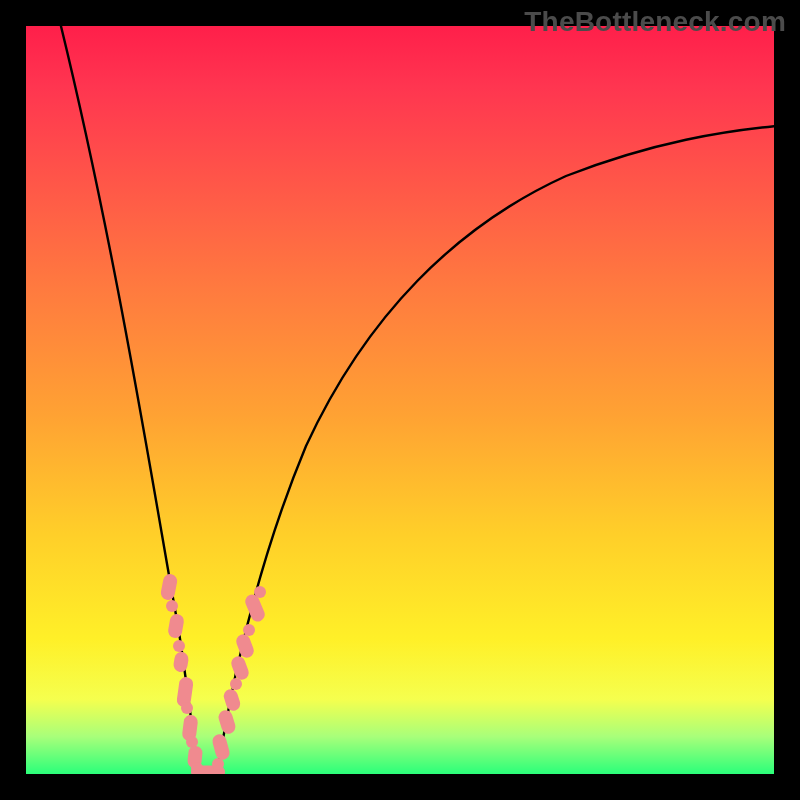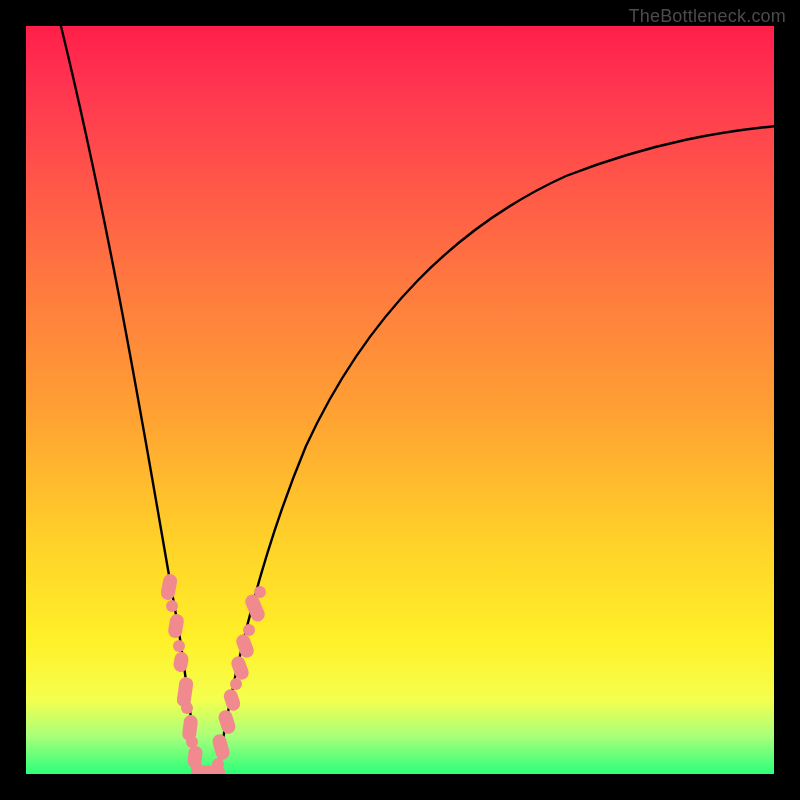--- a/index.html
+++ b/index.html
@@ -29,22 +29,22 @@
       #f5ff4e 90%,
       #a8ff7a 95%,
       #2bff7a 100%
     );
   }
   .watermark {
     position: absolute;
     top: 6px;
     right: 14px;
     color: #4b4b4b;
-    font-size: 18px;
-    font-weight: 400;
+    font-size: 28px;
+    font-weight: 700;
     letter-spacing: 0.2px;
     z-index: 5;
   }
   svg.curves {
     position: absolute;
     left: 0;
     top: 0;
     width: 748px;
     height: 748px;
     overflow: visible;

